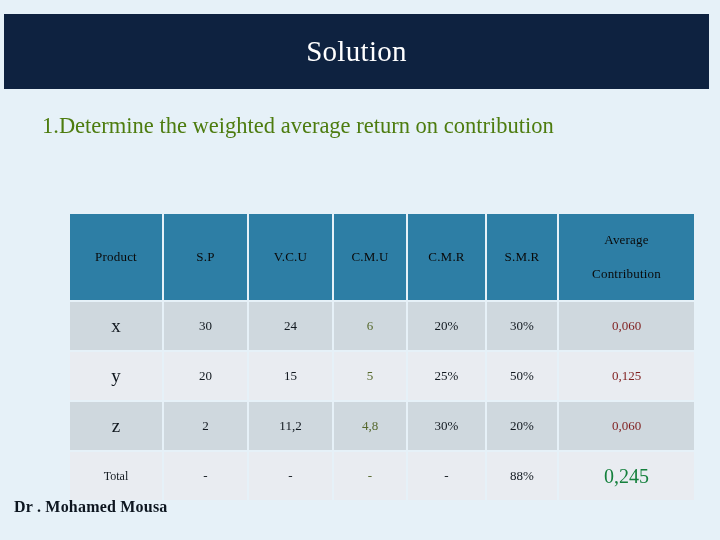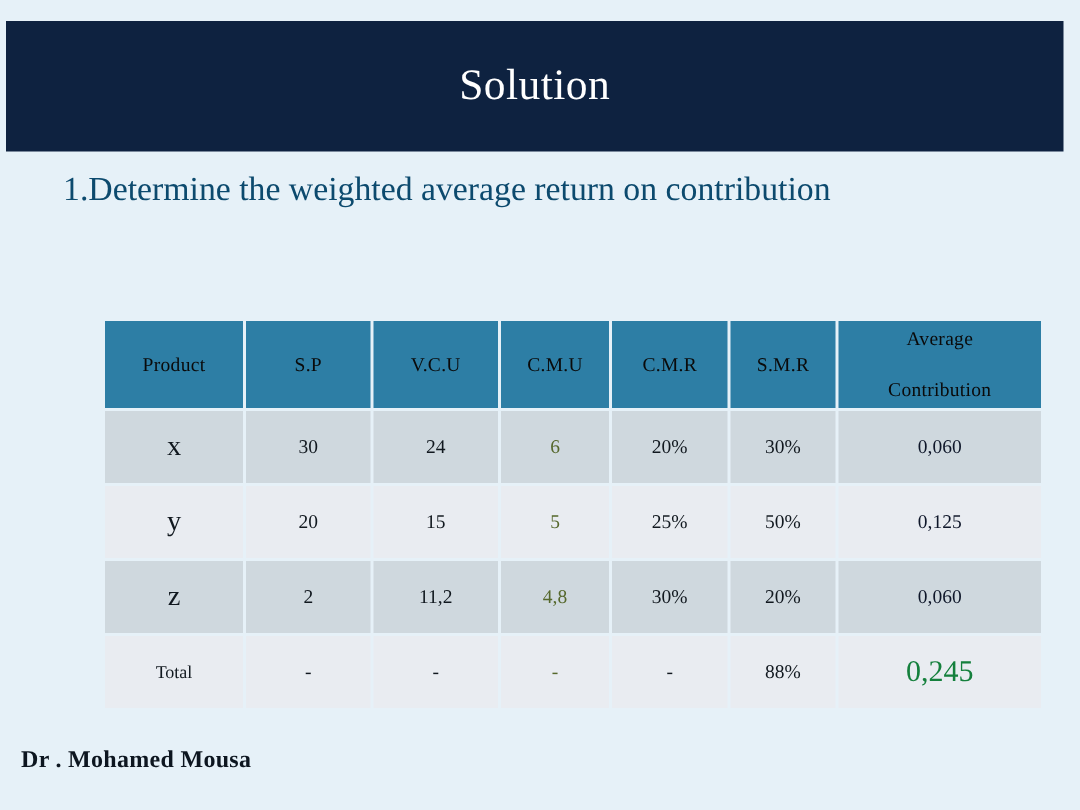--- a/index.html
+++ b/index.html
@@ -14,42 +14,42 @@
     overflow: hidden;
     position: relative;
   }
 
   
   #title-banner {
     position: absolute;
     left: 4px;
     top: 14px;
     width: 705px;
-    height: 87px;
+    height: 75px;
     background: #0e2240;
     display: flex;
     align-items: center;
     justify-content: center;
   }
   #slide-title {
     color: #ffffff;
     font-size: 29px;
     font-family: "Liberation Serif", "DejaVu Serif", serif;
     font-weight: normal;
     letter-spacing: 0.3px;
     line-height: 1;
   }
 
   
   #bullet-block {
     position: absolute;
     left: 42px;
     top: 110px;
     width: 660px;
-    color: #0c4a6e;
+    color: #4d7c0f;
     font-size: 22.5px;
     line-height: 31px;
   }
   #bullet-line-2 {
     padding-left: 22px;
   }
 
   
   #solution-table {
     position: absolute;
@@ -64,21 +64,21 @@
     padding: 0;
     text-align: center;
     vertical-align: middle;
     font-weight: normal;
   }
   .hdr-cell {
     background: #2d7ea5;
     color: #0a0a0a;
     font-weight: bold;
     font-size: 13px;
-    height: 58px;
+    height: 86px;
     line-height: 18px;
     letter-spacing: 0.2px;
   }
   .hdr-cell .l2 {
     display: block;
     margin-top: 16px;
   }
   .row-a td { background: #cfd8de; }
   .row-b td { background: #e9ecf1; }
 
@@ -89,21 +89,21 @@
   }
   .prod-cell {
     font-size: 19px;
     color: #11181f;
   }
   .prod-cell.total {
     font-size: 12px;
     font-weight: bold;
   }
   .cmu-cell  { color: #56682c; }
-  .avg-cell  { color: #0f172a; font-family: Liberation Serif, serif; }
+  .avg-cell  { color: #7f1d1d; font-family: Liberation Serif, serif; }
   .total-avg {
     color: #15803d;
     font-size: 20px;
   }
 
   
   col.c-product { width: 92px; }
   col.c-sp      { width: 83px; }
   col.c-vcu     { width: 83px; }
   col.c-cmu     { width: 72px; }

